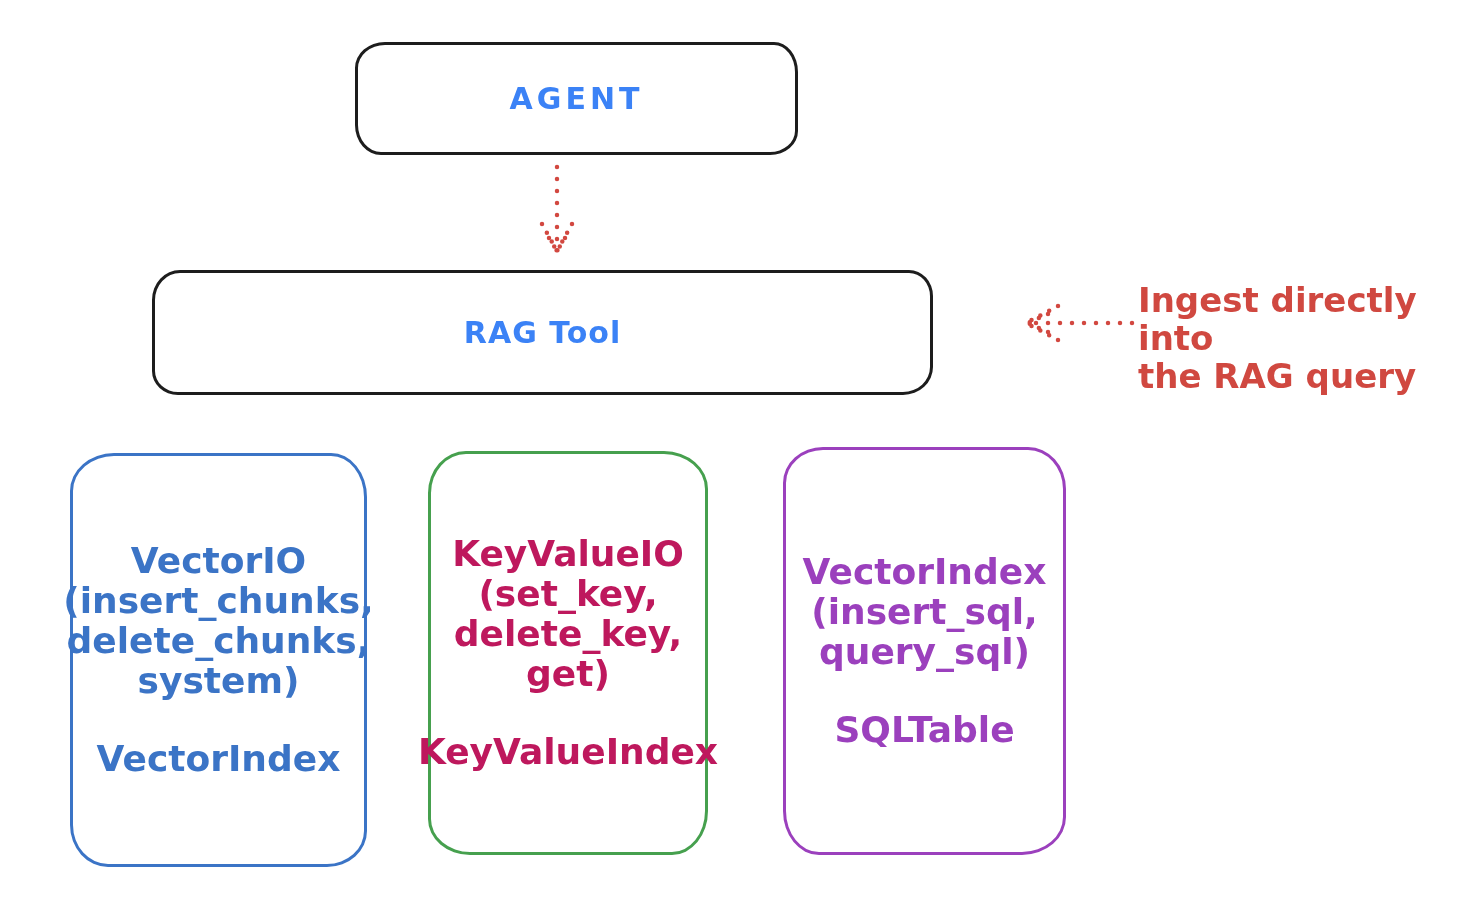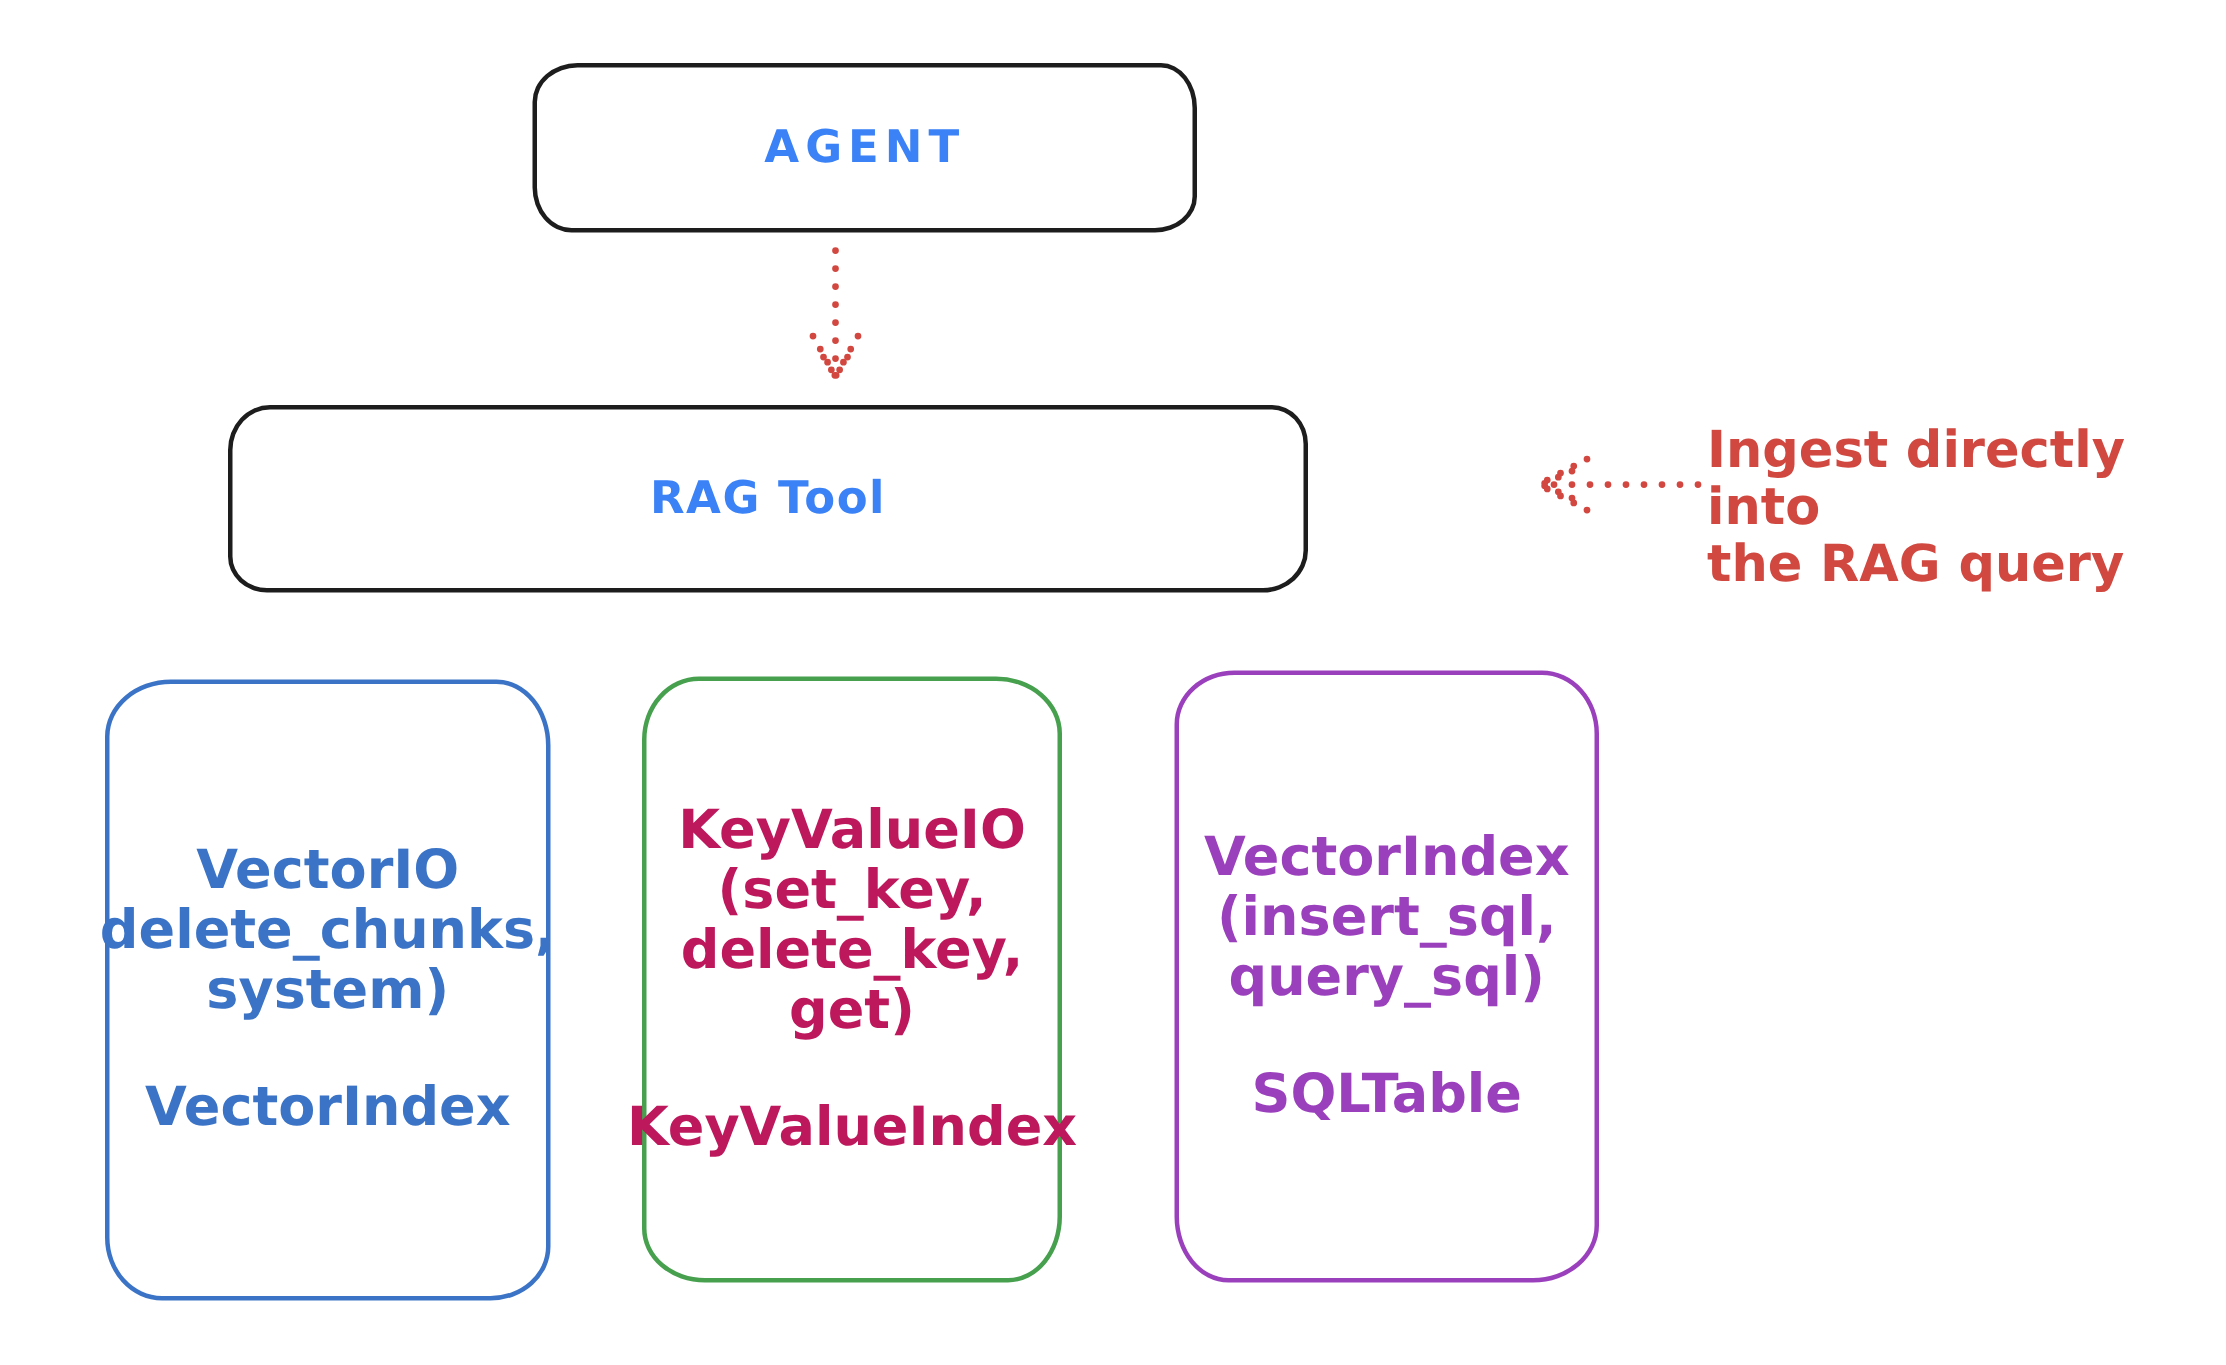--- a/index.html
+++ b/index.html
@@ -30,21 +30,21 @@
   .agent-box {
     left: 355px; top: 42px; width: 443px; height: 113px;
     border-radius: 30px 24px 28px 26px / 26px 30px 24px 30px;
   }
   .agent-box .box-label {
     font-size: 30px;
     font-weight: 700;
     letter-spacing: 4px;
   }
   .rag-box {
-    left: 152px; top: 270px; width: 720px; height: 125px;
+    left: 152px; top: 270px; width: 781px; height: 125px;
     border-radius: 28px 24px 30px 26px / 30px 26px 28px 24px;
   }
   .rag-box .box-label {
     font-size: 30px;
     font-weight: 600;
     letter-spacing: 1px;
   }
   .io-box {
     border-width: 3.5px;
     border-style: solid;
@@ -127,20 +127,21 @@
     </g>
   </svg>
 
   <div class="annotation">
     <div>Ingest directly into</div>
     <div>the RAG query</div>
   </div>
 
   <div class="box io-box vector-box">
     <div>VectorIO</div>
+    <div>(insert_chunks,</div>
     <div>delete_chunks,</div>
     <div>system)</div>
     <div class="io-gap"></div>
     <div>VectorIndex</div>
   </div>
 
   <div class="box io-box keyvalue-box">
     <div>KeyValueIO</div>
     <div>(set_key,</div>
     <div>delete_key, get)</div>

